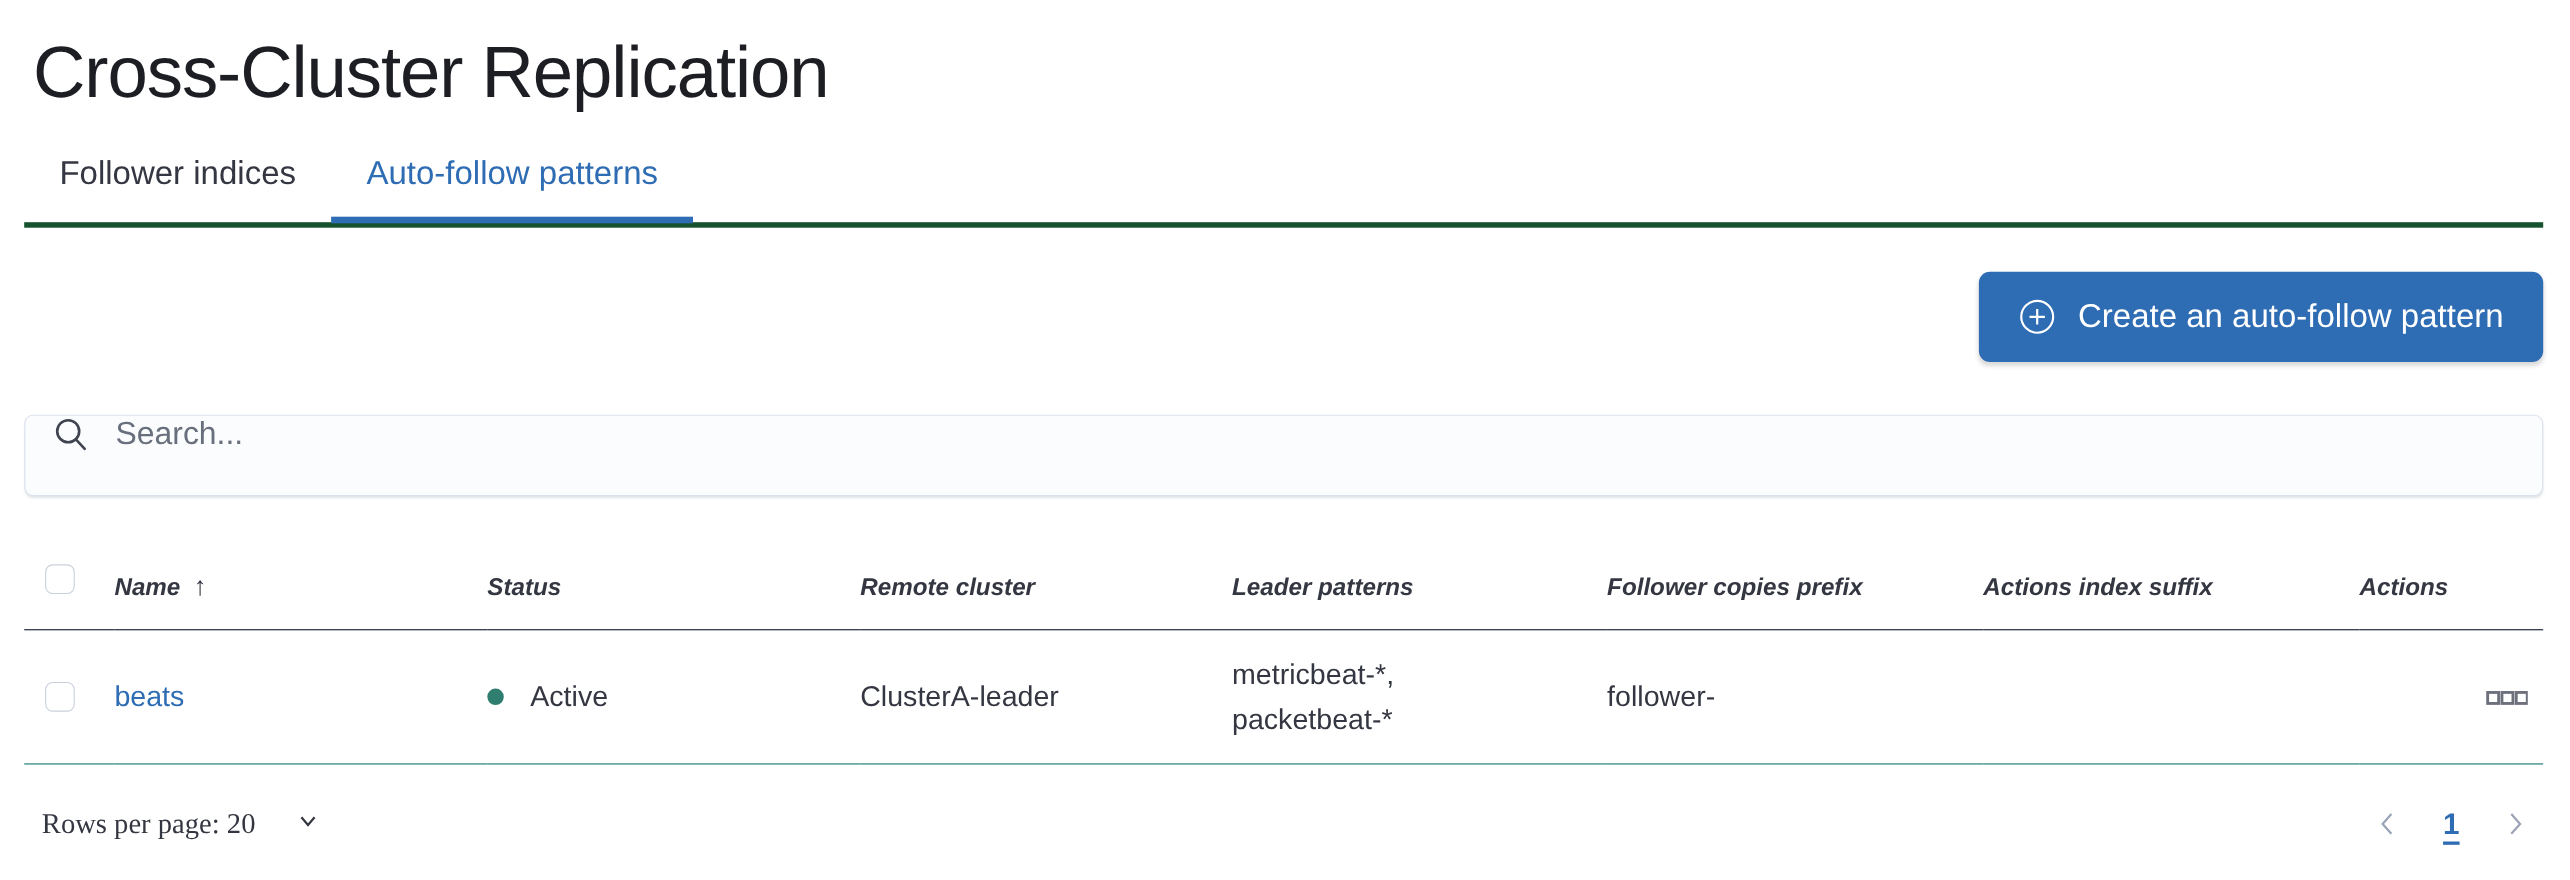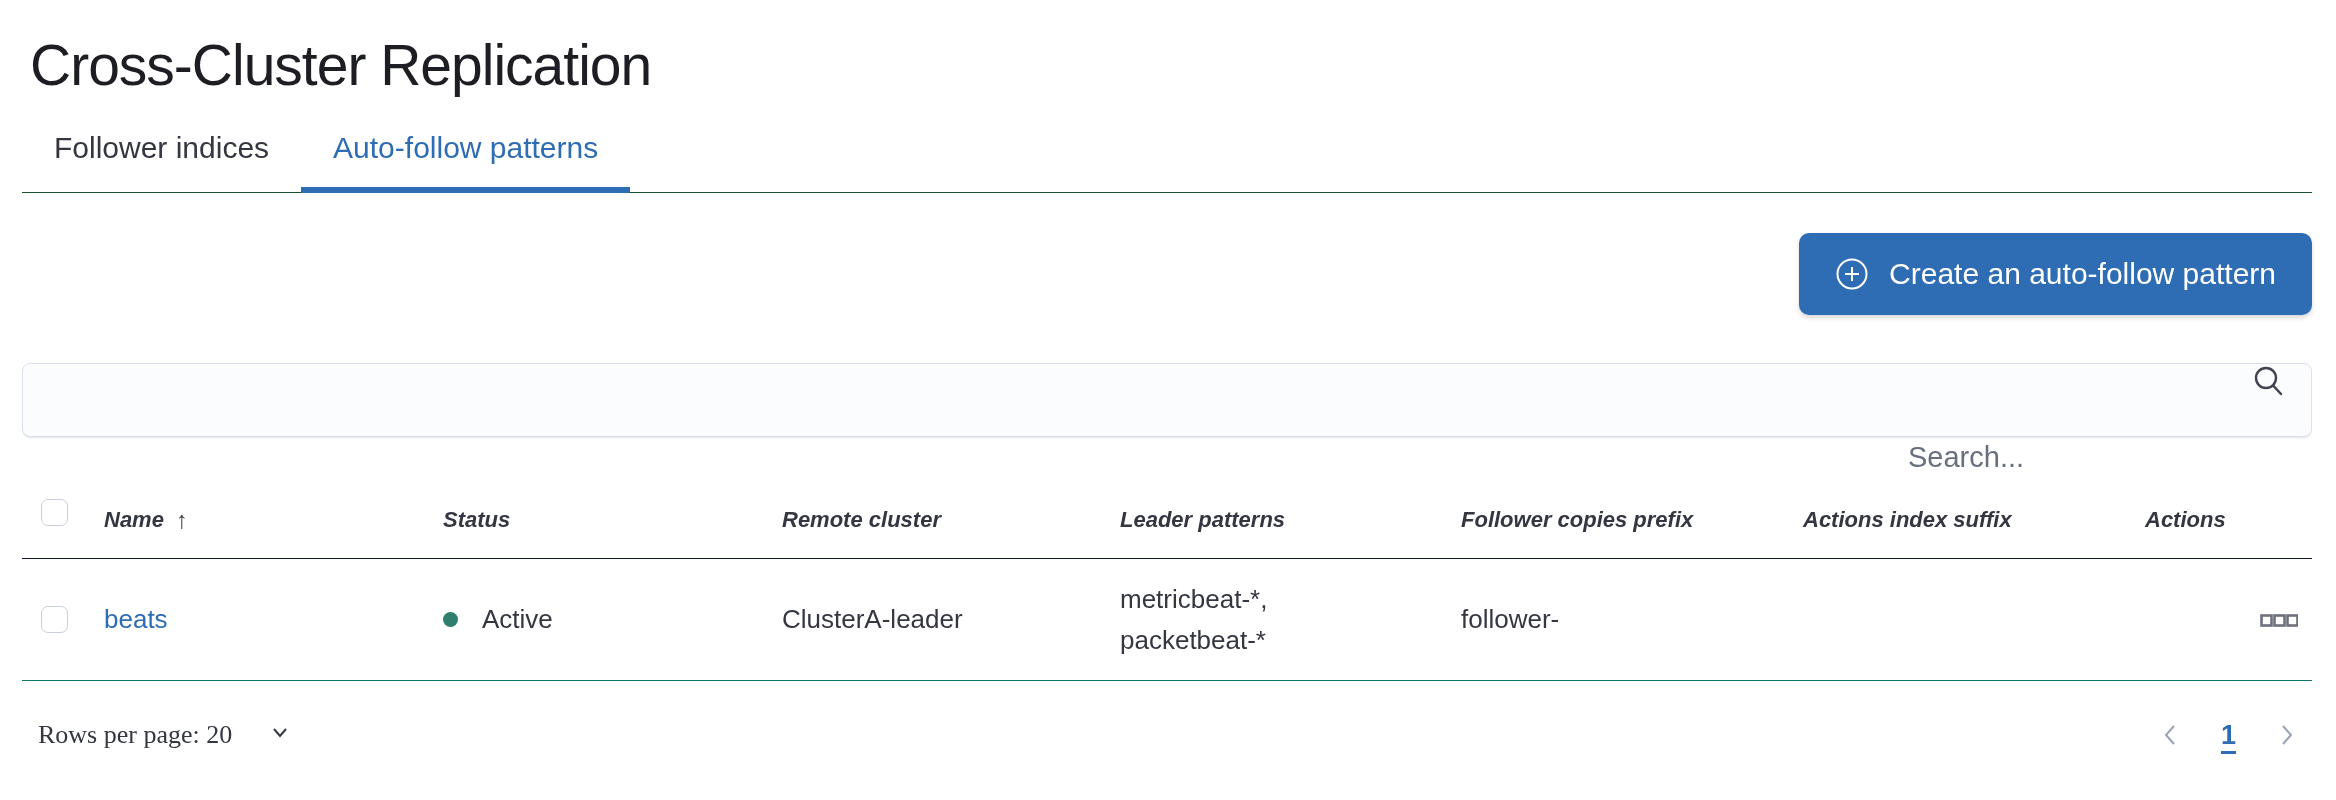--- a/index.html
+++ b/index.html
@@ -9,32 +9,32 @@
     background: #ffffff;
     font-family: "Liberation Sans", sans-serif;
     color: #343741;
     overflow: hidden;
   }
   .page { padding: 22px 24px 0 22px; width: 2336px; }
 
   
   .page-title {
     margin: 6px 0 0 8px;
-    font-size: 57px;
+    font-size: 66px;
     font-weight: 400;
     letter-spacing: -1px;
     line-height: 74px;
     color: #1d1e24;
   }
 
   
   .tabs {
     display: flex;
-    margin-top: 28px;
-    border-bottom: 1px solid #14532d;
+    margin-top: 38px;
+    border-bottom: 5px solid #14532d;
   }
   .tab {
     position: relative;
     padding: 0 32px 26px 32px;
     font-size: 30px;
     line-height: 36px;
     color: #343741;
     cursor: pointer;
     background: none; border: none;
     font-family: inherit;
@@ -80,25 +80,24 @@
   }
 
   
   .search-bar {
     margin-top: 48px;
     height: 74px;
     background: #fbfcfd;
     border: 1px solid #dbe1ec;
     border-radius: 8px;
     display: flex;
-    align-items: flex-end;
+    align-items: flex-start;
     padding: 0 24px;
-    gap: 40px;
+    gap: 20px;
     box-shadow: 0 2px 2px -1px rgba(152,162,179,0.3);
-    flex-direction: column;
   }
   .search-bar input {
     flex: 1;
     border: none;
     outline: none;
     background: transparent;
     font-size: 29px;
     font-family: inherit;
     color: #343741;
   }

